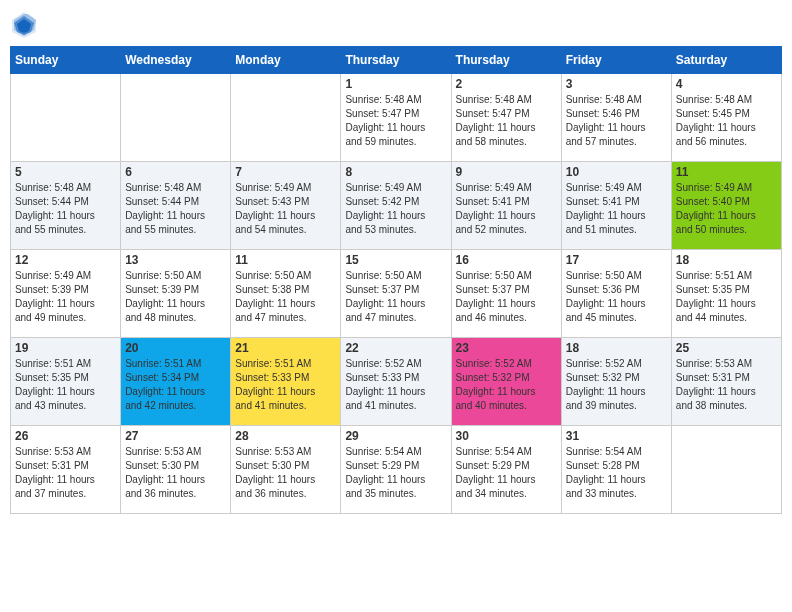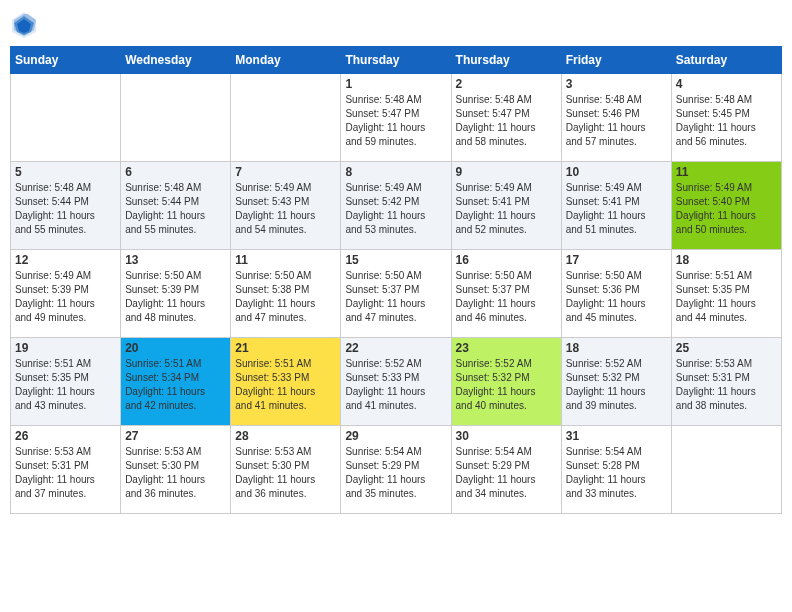--- a/index.html
+++ b/index.html
@@ -279,21 +279,21 @@
 Daylight: 11 hours
 and 41 minutes.</div>
         </td>
         <td style="background: rgb(240, 244, 248);">
           <span class="day-num">22</span>
           <div class="day-info" style="white-space: pre-line;">Sunrise: 5:52 AM
 Sunset: 5:33 PM
 Daylight: 11 hours
 and 41 minutes.</div>
         </td>
-        <td style="background: #bef264;">
+        <td style="background: #ec4899;">
           <span class="day-num">23</span>
           <div class="day-info" style="white-space: pre-line;">Sunrise: 5:52 AM
 Sunset: 5:32 PM
 Daylight: 11 hours
 and 40 minutes.</div>
         </td>
         <td style="background: rgb(240, 244, 248);">
           <span class="day-num">18</span>
           <div class="day-info" style="white-space: pre-line;">Sunrise: 5:52 AM
 Sunset: 5:32 PM

